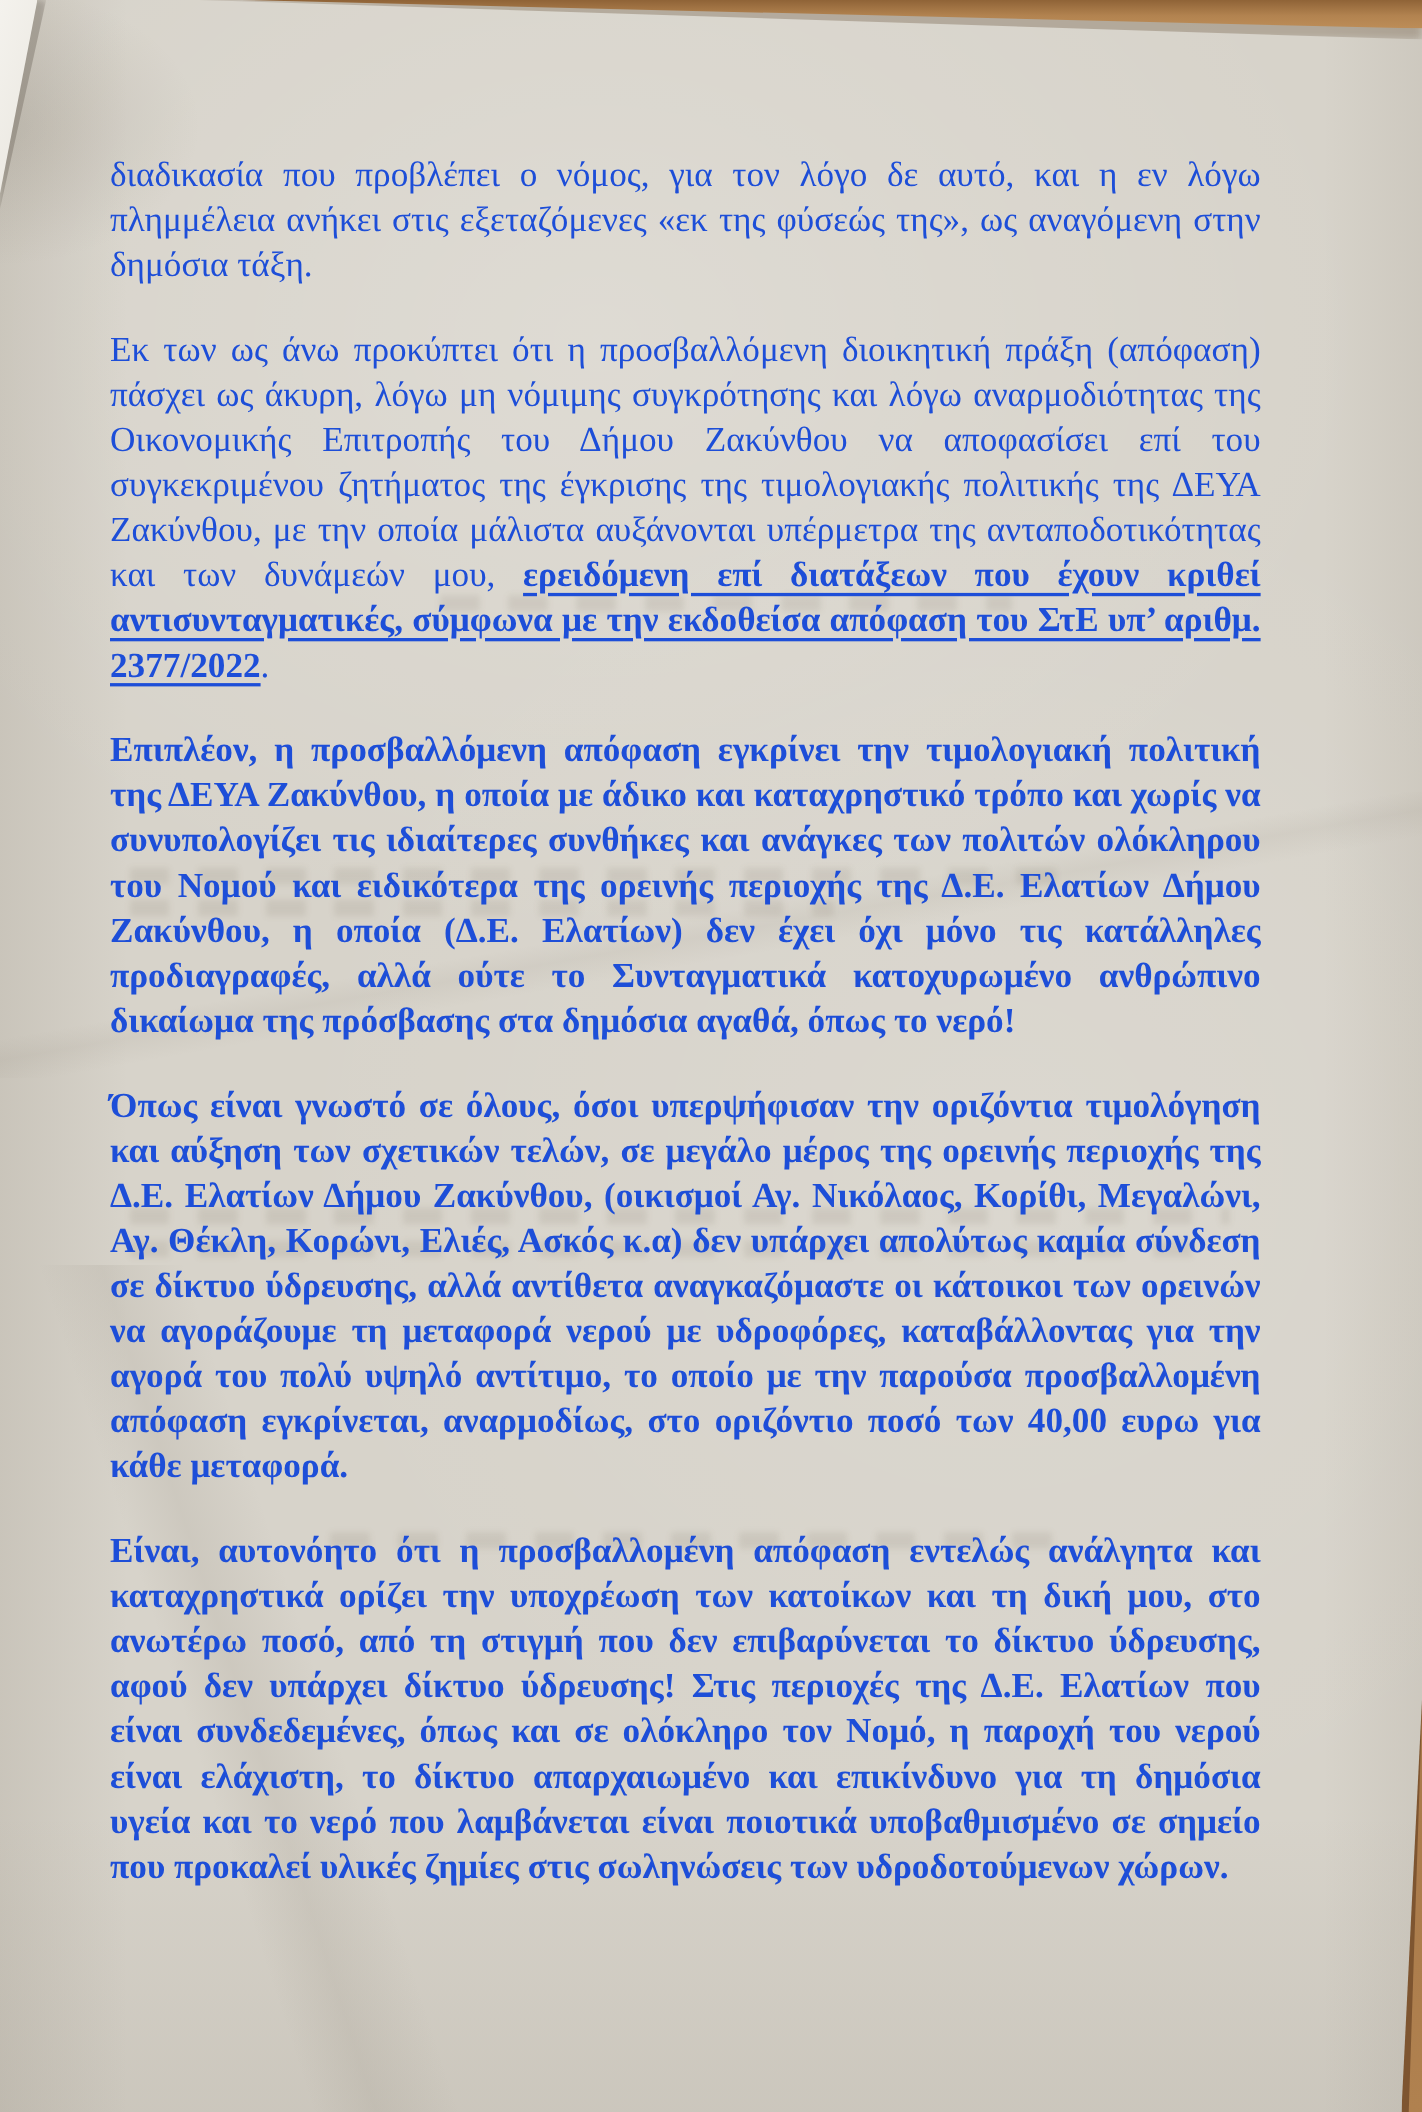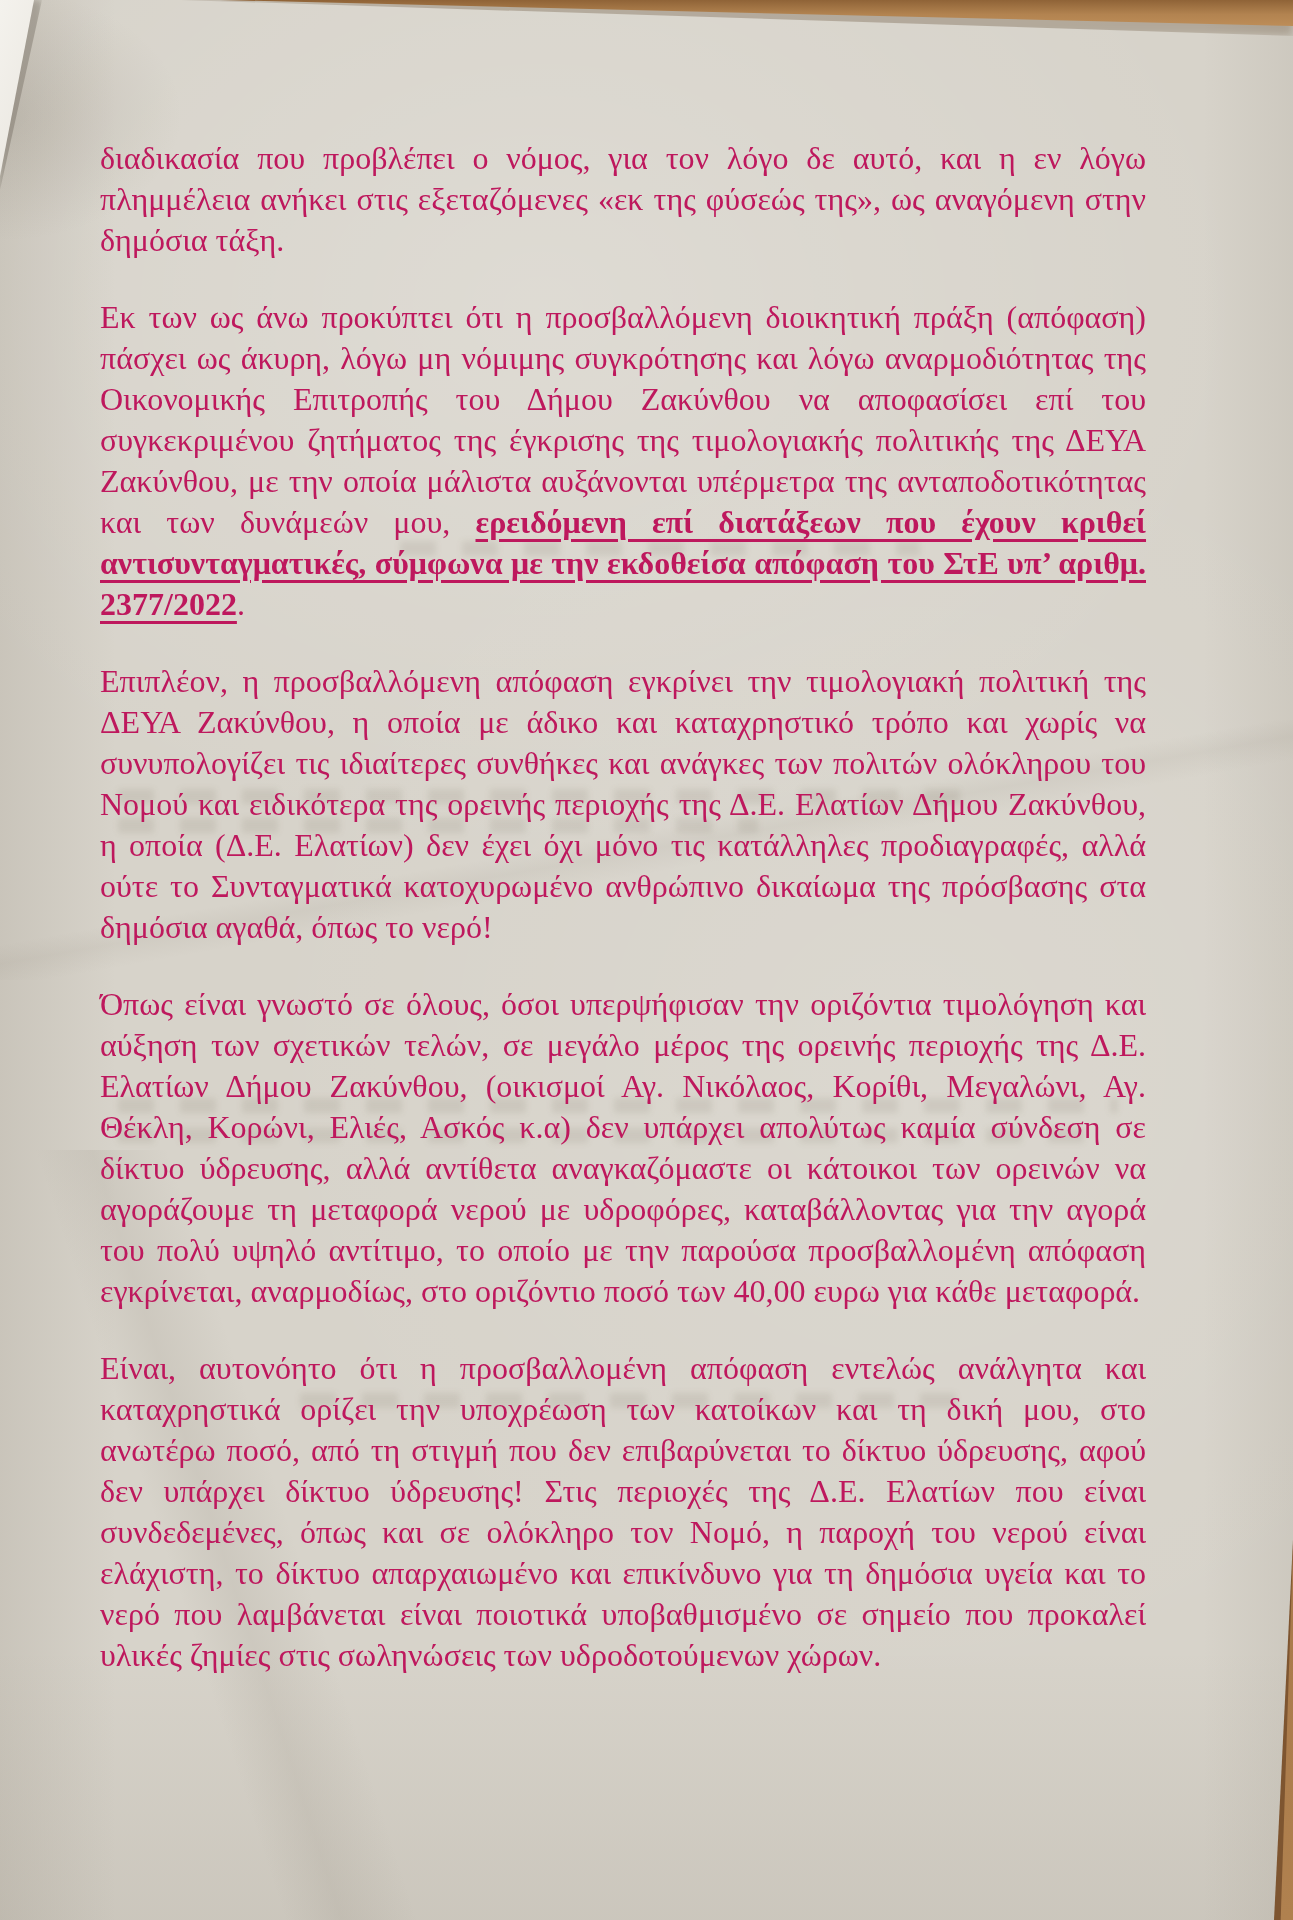--- a/index.html
+++ b/index.html
@@ -110,30 +110,30 @@
   .bleed-4 { left: 118px; top: 1098px; width: 1000px; }
   .bleed-5 { left: 118px; top: 1128px; width: 980px; }
   .bleed-6 { left: 300px; top: 1393px; width: 660px; }
 
   
   .text-block {
     position: absolute;
     left: 100px;
     top: 138px;
     width: 1046px;
-    color: #be185d;
+    color: #1d4ed8;
     font-size: 32px;
     line-height: 41px;
     text-align: justify;
   }
   .text-block p {
     margin: 0 0 36px 0;
   }
   .para-bold {
-    font-weight: normal;
+    font-weight: bold;
   }
   .emphasis-underline {
     font-weight: bold;
     text-decoration: underline;
     text-decoration-thickness: 3px;
     text-underline-offset: 6px;
   }
 </style>
 </head>
 <body>

